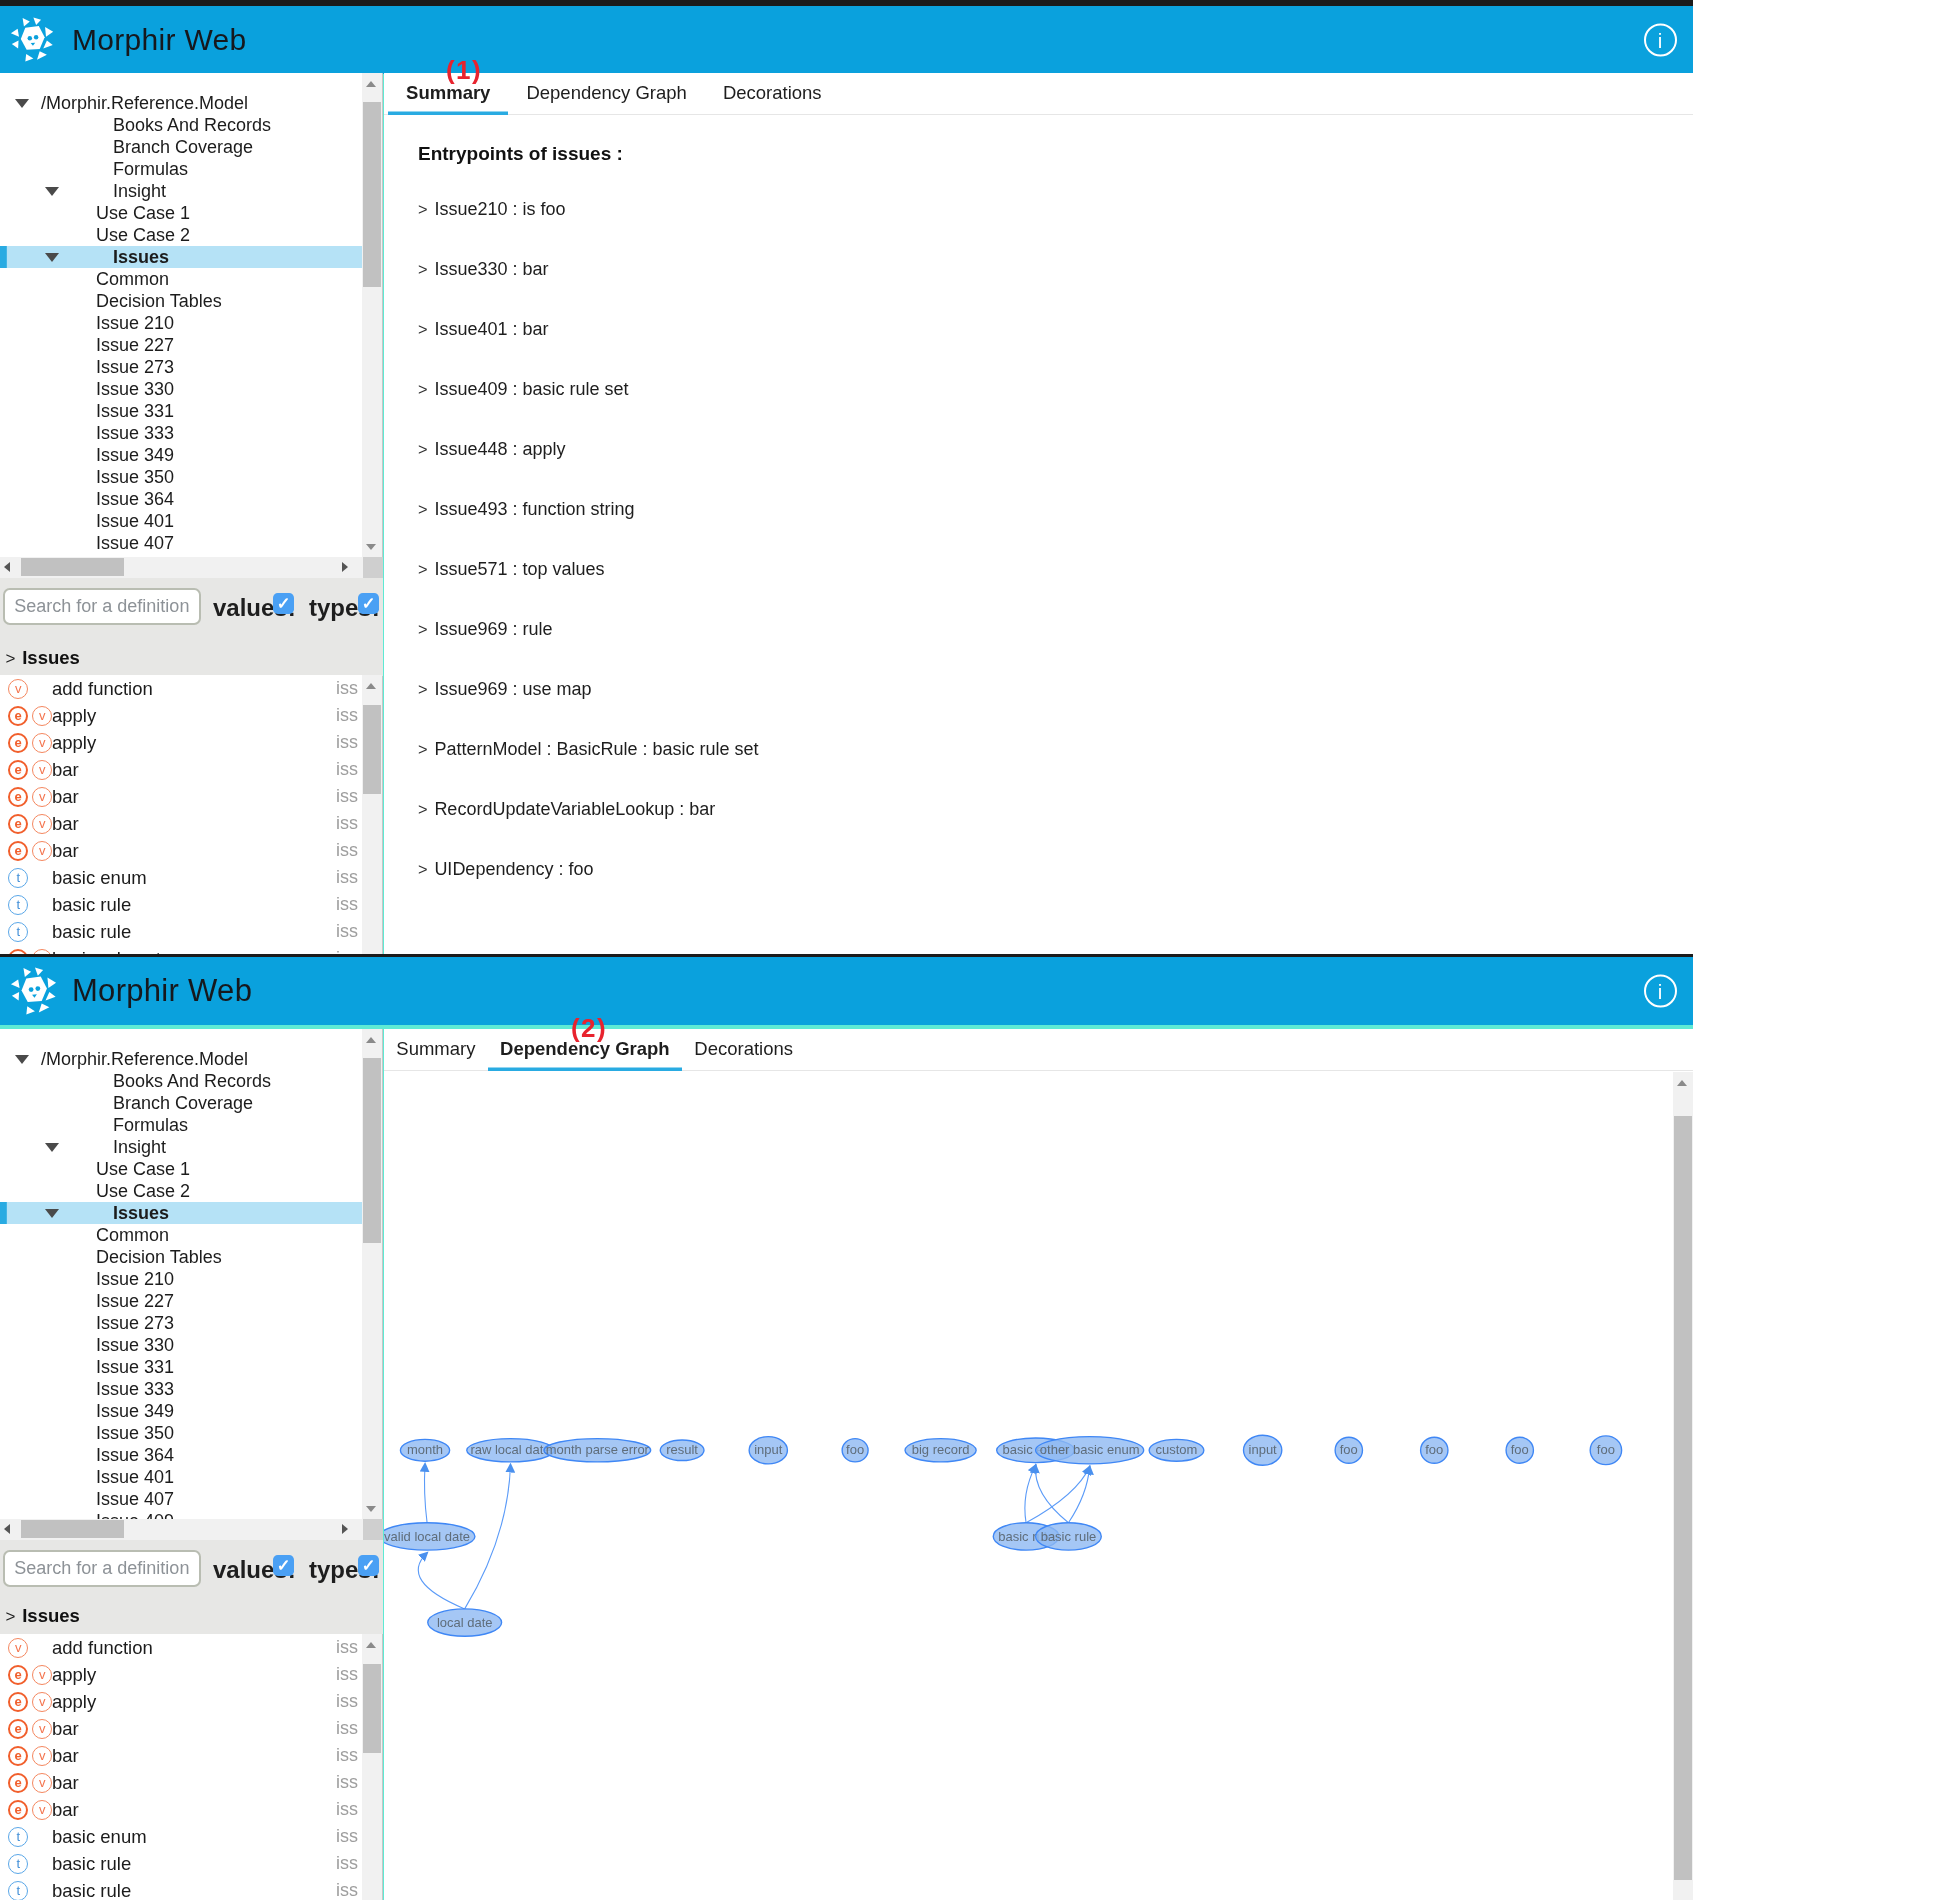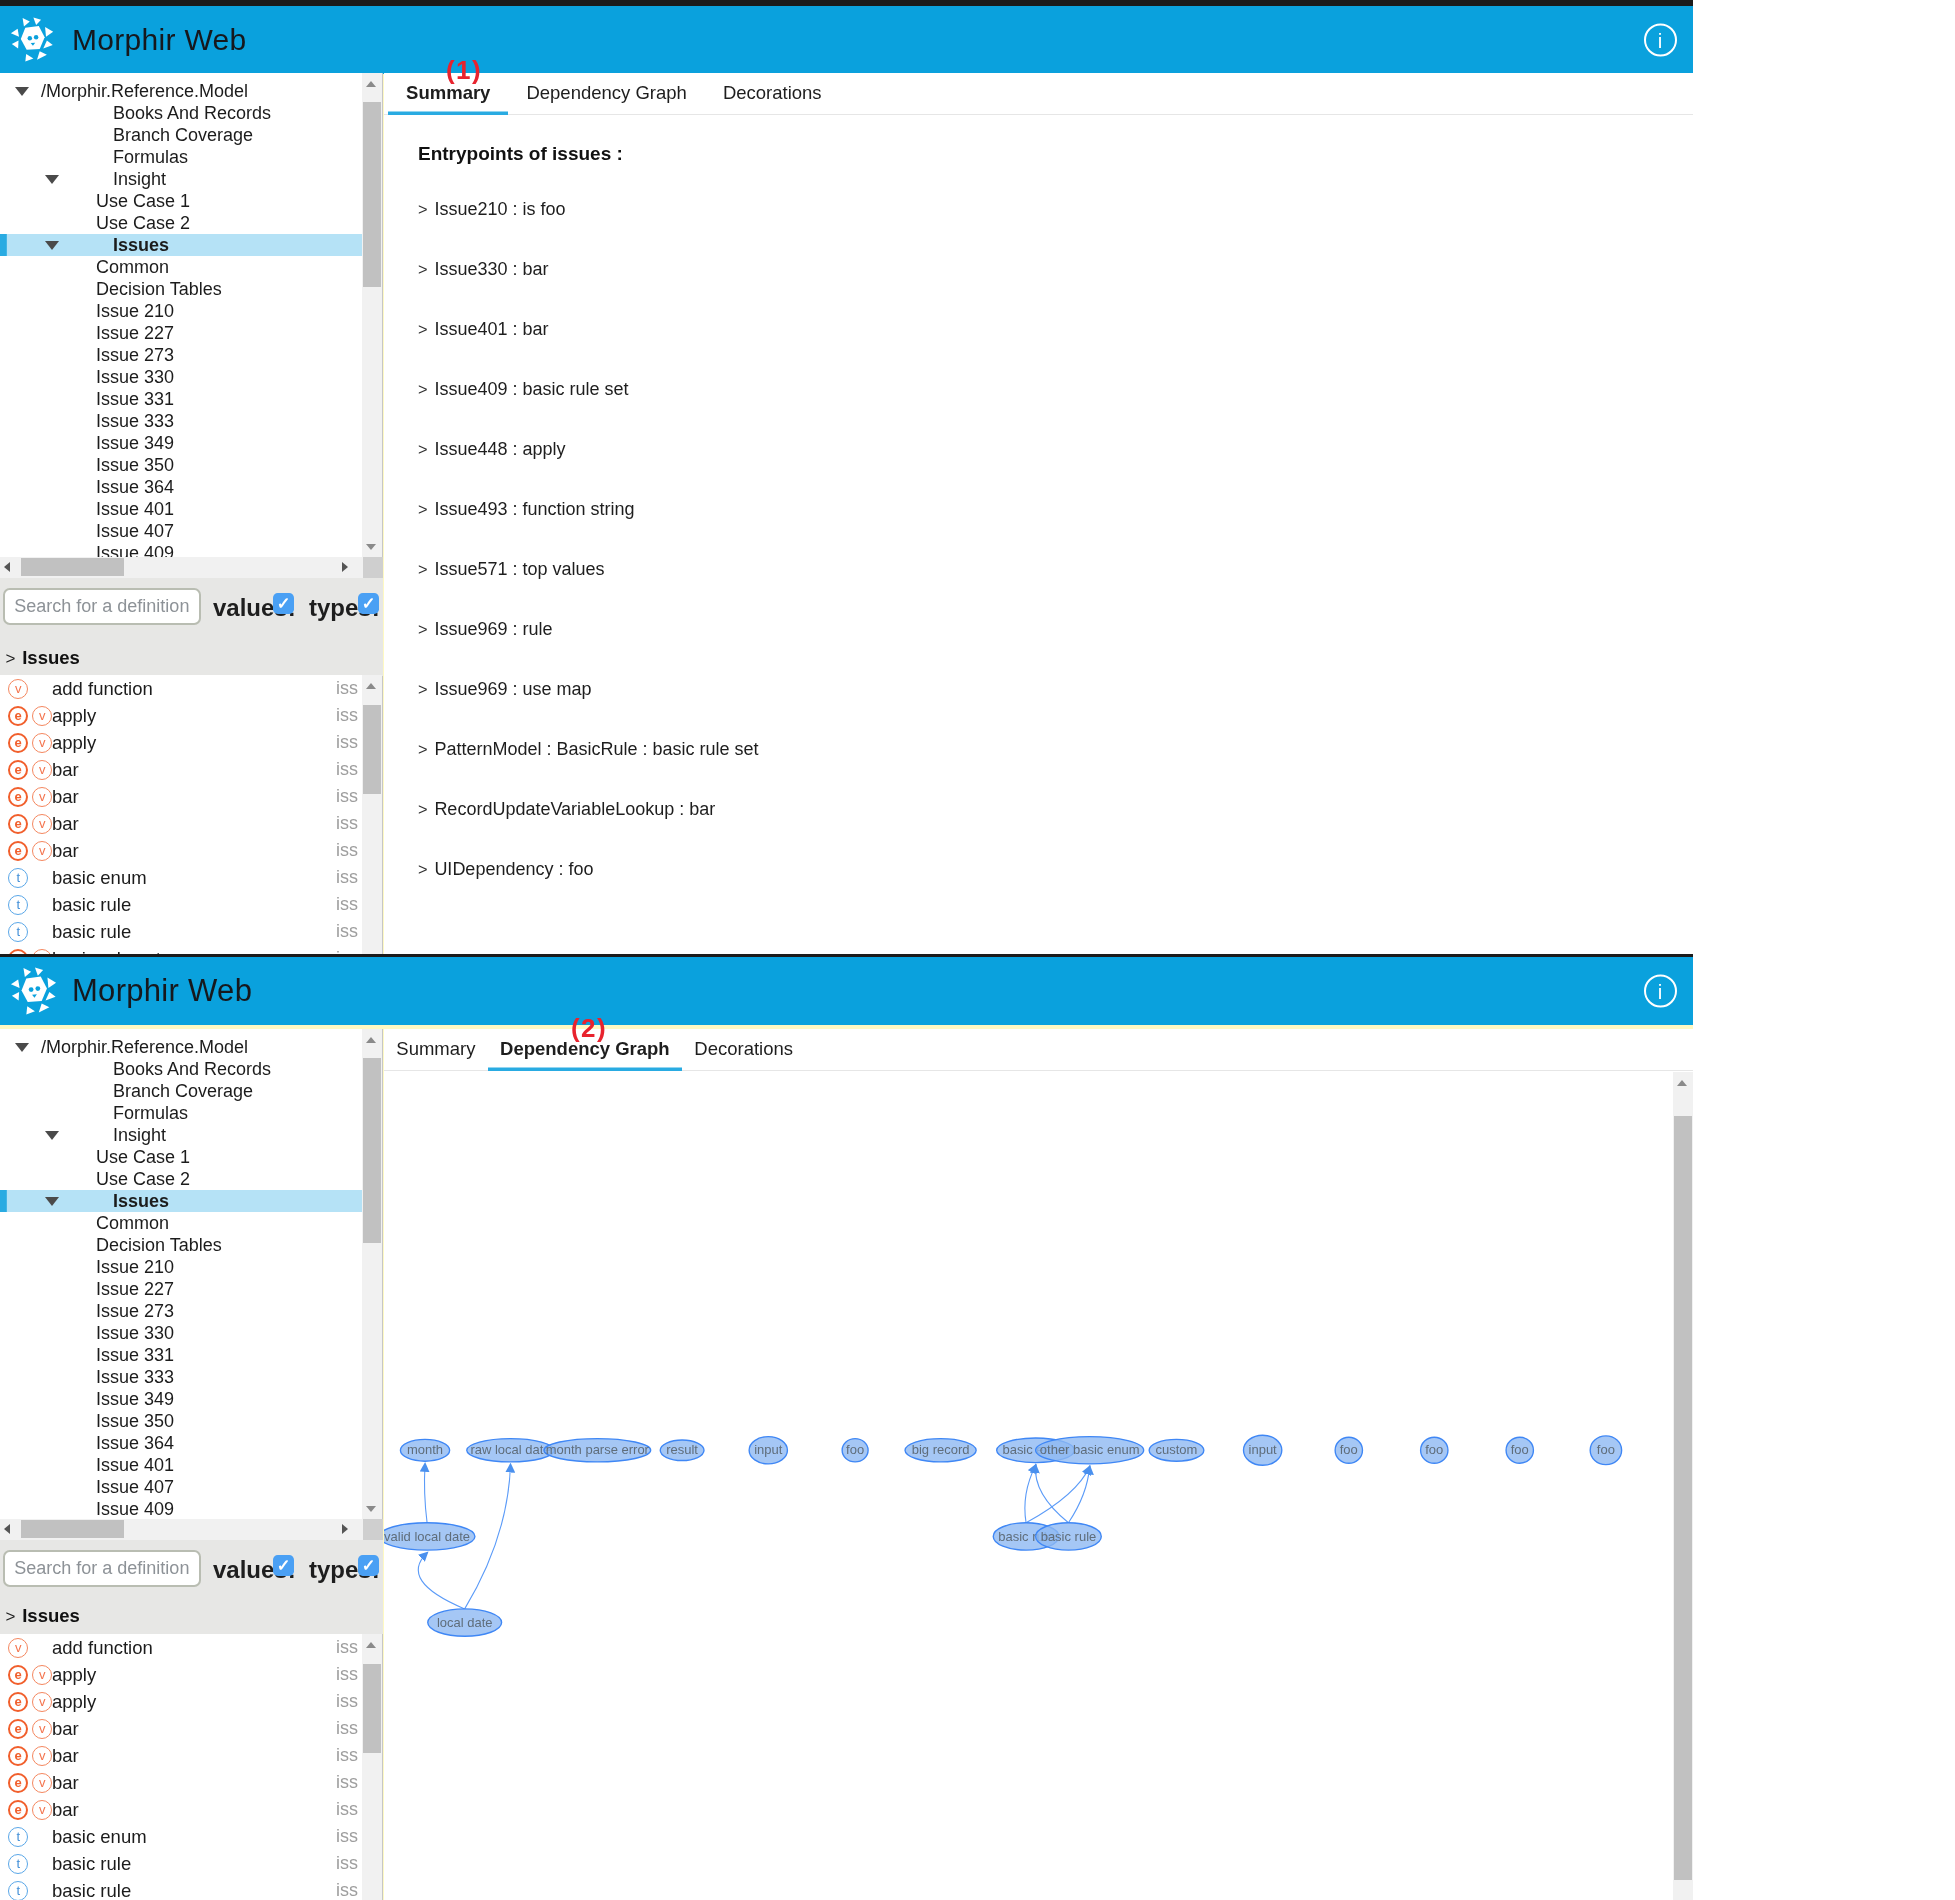--- a/index.html
+++ b/index.html
@@ -1,18 +1,18 @@
 <!DOCTYPE html>
 <html style="font-size:11px"><head>
 <meta charset="utf-8">
 <style>
   * { margin:0; padding:0; box-sizing:border-box; }
   html,body { width:1955px; height:1901px; overflow:hidden;
     font-family:"Liberation Sans", sans-serif; background:#fff; }
-  .section { position:absolute; left:0; width:1693px; overflow:hidden; background:#fef9c3; }
+  .section { position:absolute; left:0; width:1693px; overflow:hidden; background:#5eead4; }
   .s1 { top:0; height:954px; }
   .s2 { top:954px; height:947px; }
 
   
   .dark-strip { position:absolute; left:0; right:0; top:0; height:5.5px; background:#1b1b1b; }
   .s2 .dark-strip { height:3.4px; }
   .app-header { position:absolute; left:0; right:0; top:5.5px; height:68px; background:#0aa1dd; }
   .s2 .app-header { top:3.4px; height:68px; }
   .logo { position:absolute; left:9.6px; top:11px; width:45px; height:45px; }
   .s2 .logo { width:48px; height:48px; top:9.6px; }
@@ -20,21 +20,21 @@
     font-size:30px; font-weight:500; color:#16181d; letter-spacing:0.3px; }
   .s2 .app-title { font-size:31px; }
   .info-icon { position:absolute; right:16.4px; top:50%; transform:translateY(-50%);
     width:33px; height:33px; border:2.1px solid #fff; border-radius:50%;
     color:#fff; font-size:20.5px; text-align:center; line-height:29px; font-weight:400; }
 
   
   .sidebar { position:absolute; left:0; top:73px; bottom:0; width:383px; background:#fff;
     border-right:0.7px solid #c6c6c6; }
   .s2 .sidebar { top:75px; }
-  .tree { position:absolute; left:0; top:4px; width:362px; height:484px; overflow:hidden; padding-top:3.4px; }
+  .tree { position:absolute; left:0; top:16px; width:362px; height:484px; overflow:hidden; padding-top:3.4px; }
   .s2 .tree { height:490px; }
   .tree-row { position:relative; height:22px; line-height:22px; font-size:18px;
     color:#1c1c1c; white-space:nowrap; cursor:pointer; }
   .lvl-0 { padding-left:41px; } .lvl-1 { padding-left:113px; } .lvl-2 { padding-left:96px; }
   .caret { display:none; position:absolute; width:0; height:0; top:6.8px;
     border-left:7.5px solid transparent; border-right:7.5px solid transparent;
     border-top:9px solid #4a4a4a; }
   .has-caret .caret { display:block; }
   .lvl-0 .caret { left:15px; } .lvl-1 .caret { left:45px; }
   .tree-row.selected { background:#b5e2f6; font-weight:bold; box-shadow:inset 6.8px 0 0 #29abe2; }

